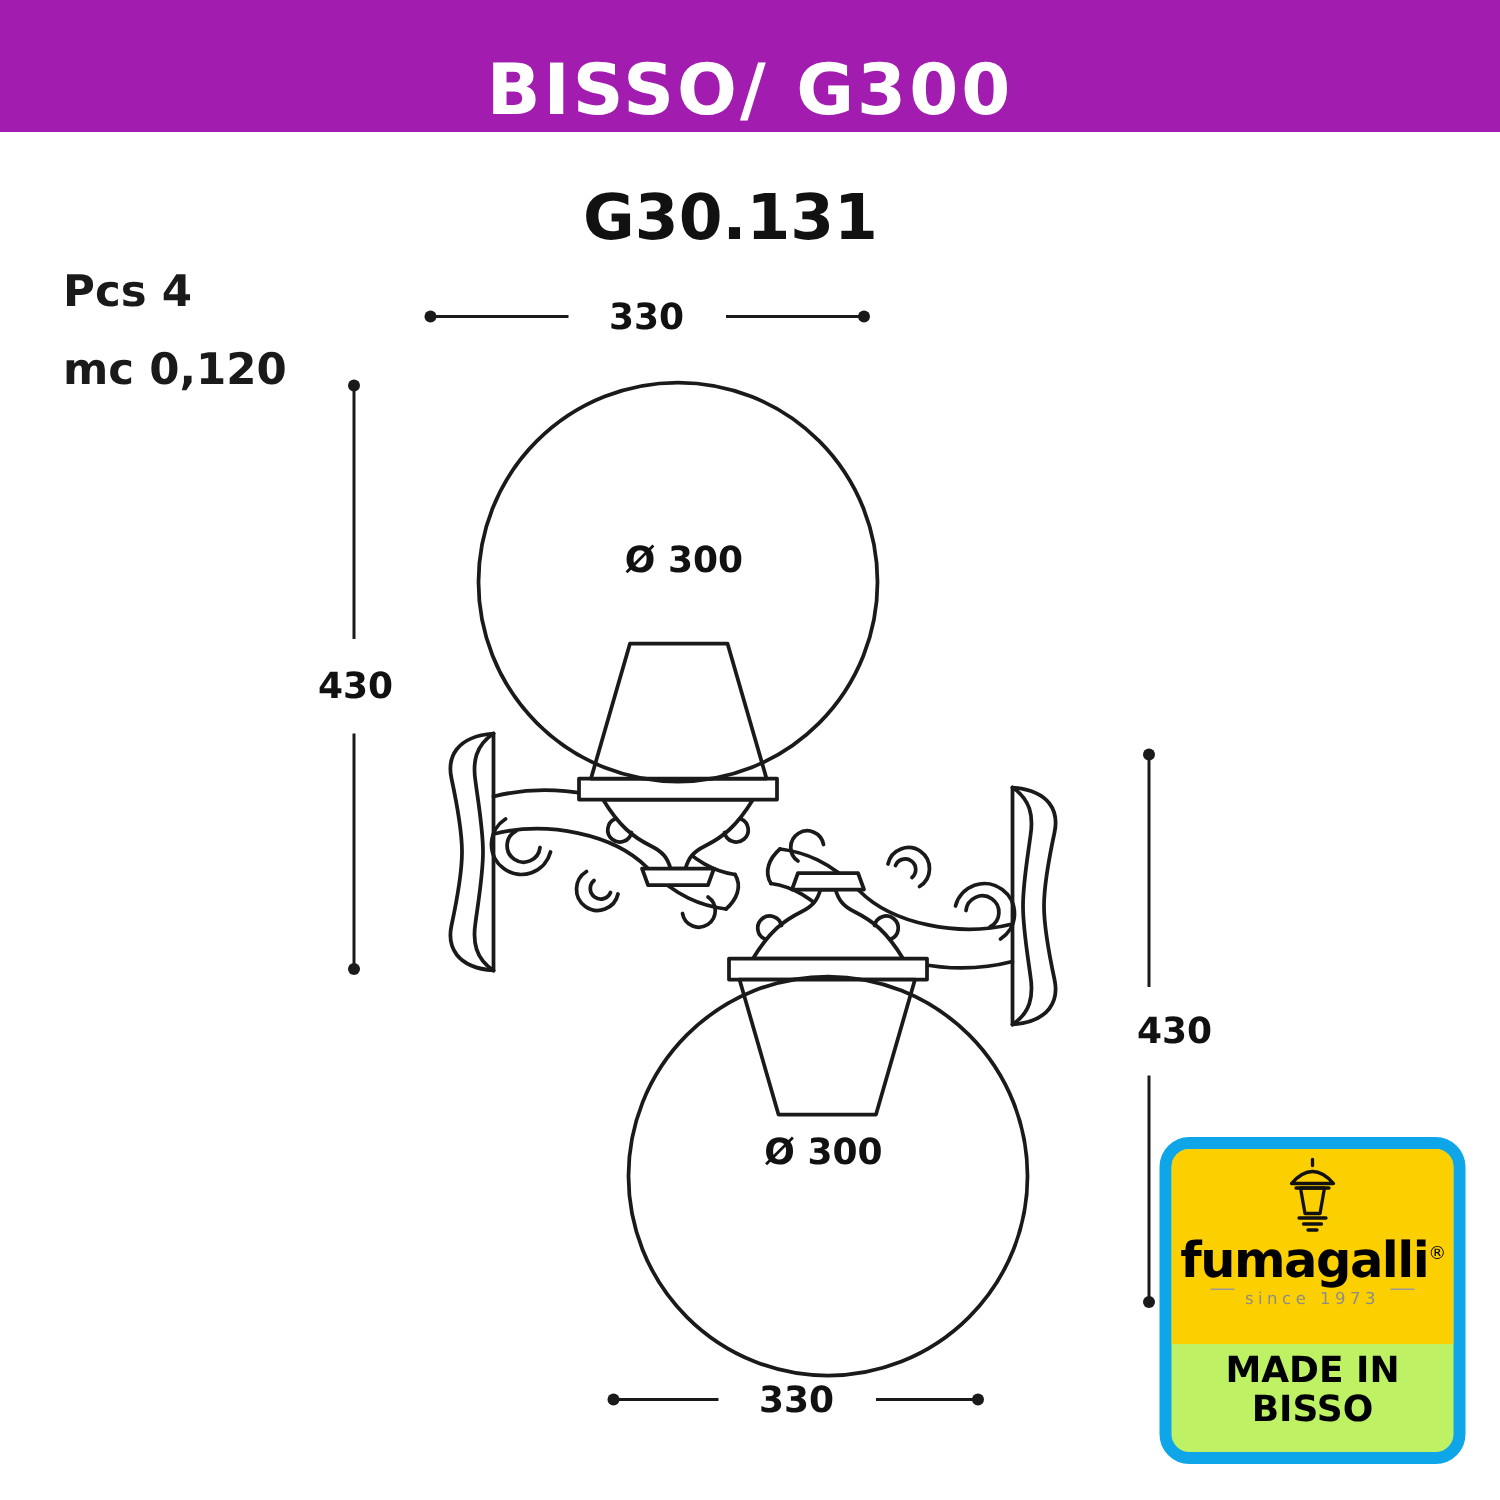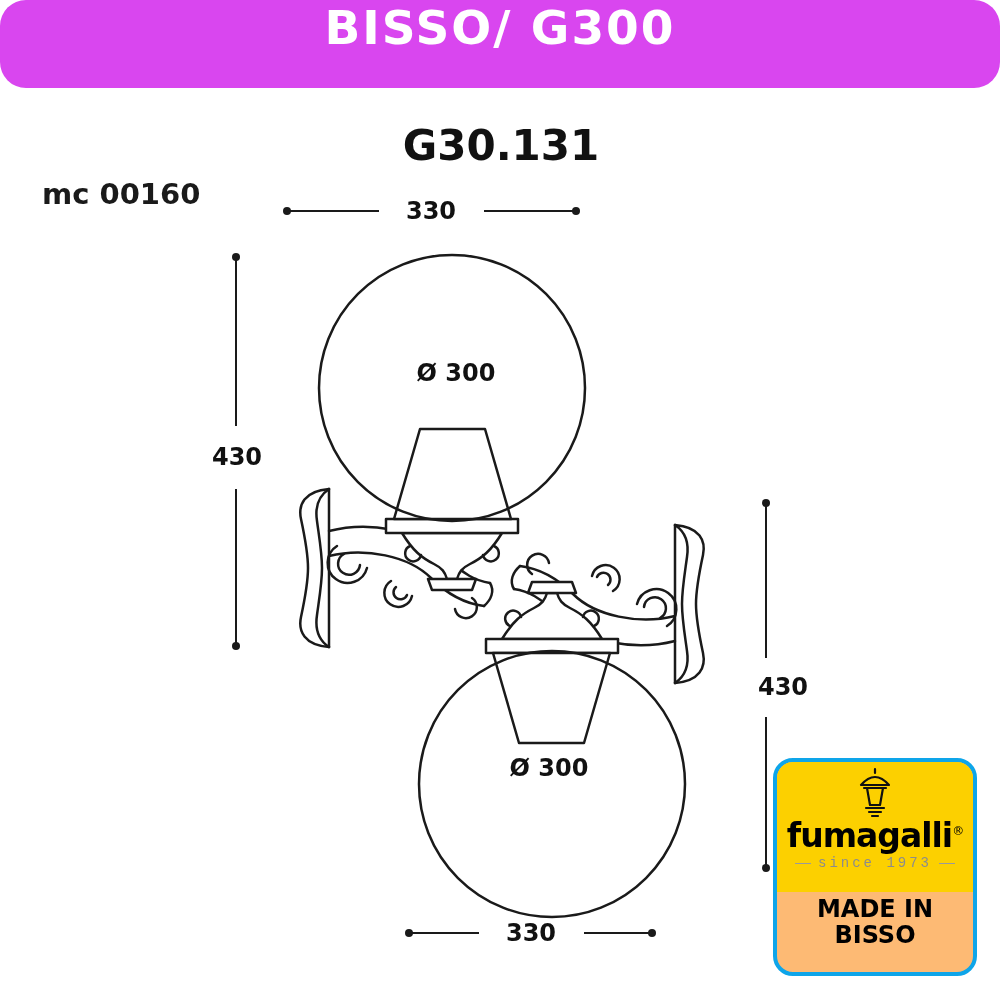--- a/index.html
+++ b/index.html
@@ -3,48 +3,48 @@
 <meta charset="utf-8">
 <style>
   * { margin:0; padding:0; box-sizing:border-box; }
   html,body { width:1000px; height:1000px; }
   body {
     position:relative; overflow:hidden; background:#ffffff;
     font-family:"DejaVu Sans","Liberation Sans",sans-serif; color:#1a1a1a;
   }
   .header {
     position:absolute; top:0; left:0; width:1000px; height:88px;
-    background:#d946ef; display:flex; align-items:flex-start; justify-content:center;border-radius:26px;
+    background:#a21caf; display:flex; align-items:flex-end; justify-content:center;
   }
   .header-title {
     color:#ffffff; font-size:47px; font-weight:bold; letter-spacing:2px;
   }
   .drawing { position:absolute; top:0; left:0; }
   .ln { stroke:#1a1a1a; stroke-width:2.5; stroke-linecap:round; stroke-linejoin:round; }
   .dimline line { stroke:#1a1a1a; stroke-width:2; }
   .dot { fill:#1a1a1a; }
   .label { position:absolute; white-space:nowrap; color:#111; }
   .center { transform:translate(-50%,-50%); }
   .model { font-size:42px; font-weight:600; }
   .dim { font-size:24px; font-weight:600; }
   .diam { font-size:24px; font-weight:700; }
   .specs { position:absolute; left:42px; top:168px; font-size:29px; font-weight:600; line-height:52px; }
   .logo-box {
     position:absolute; left:773px; top:758px; width:204px; height:218px;
-    border:4px solid #0ea5e9; border-radius:20px; background:#fdba74; overflow:hidden;
+    border:8px solid #0ea5e9; border-radius:20px; background:#bef264; overflow:hidden;
     display:flex; flex-direction:column; align-items:center;
   }
   .logo-yellow {
     width:100%; height:130px; background:#fcd000;
     display:flex; flex-direction:column; align-items:center; padding-top:5px;
   }
   .brand { font-size:33px; font-weight:bold; color:#000; line-height:1; letter-spacing:-1px; }
   .brand sup { font-size:12px; font-weight:normal; }
-  .since { display:flex; align-items:center; gap:7px; margin-top:3px;
-           font-size:14px; letter-spacing:3px; color:#8c8c8c;font-family:Liberation Mono, monospace; }
+  .since { display:flex; align-items:flex-start; gap:7px; margin-top:3px;
+           font-size:11px; letter-spacing:3px; color:#8c8c8c; }
   .since .rule { width:16px; height:1px; background:#9a9a9a; }
   .made { margin-top:5px; text-align:center; font-size:24px; font-weight:bold; line-height:1.08; color:#000; }
 </style>
 </head>
 <body>
 
 <div class="header">
   <div class="header-title">BISSO/ G300</div>
 </div>
 
@@ -101,24 +101,25 @@
     <circle cx="766" cy="503" r="4" class="dot"></circle>
       <circle cx="766" cy="868" r="4" class="dot"></circle>
 
     <line x1="409" y1="933" x2="479" y2="933"></line>
       <line x1="584" y1="933" x2="652" y2="933"></line>
     <circle cx="409" cy="933" r="4" class="dot"></circle>
       <circle cx="652" cy="933" r="4" class="dot"></circle>
   </g>
 </svg>
 
-<div class="label model center" style="left:501px; top:145px;">G30.131</div>
+<div class="label model center" style="left:487px; top:145px;">G30.131</div>
 
 <div class="specs">
-  <div>mc 00160</div>
+  <div>Pcs 4</div>
+  <div>mc 0,120</div>
 </div>
 
 <div class="label dim center" style="left:431px; top:211px;">330</div>
 <div class="label dim center" style="left:237px; top:457px;">430</div>
 <div class="label dim center" style="left:783px; top:687px;">430</div>
 <div class="label dim center" style="left:531px; top:933px;">330</div>
 <div class="label diam center" style="left:456px; top:373px;">Ø 300</div>
 <div class="label diam center" style="left:549px; top:768px;">Ø 300</div>
 
 <div class="logo-box">

